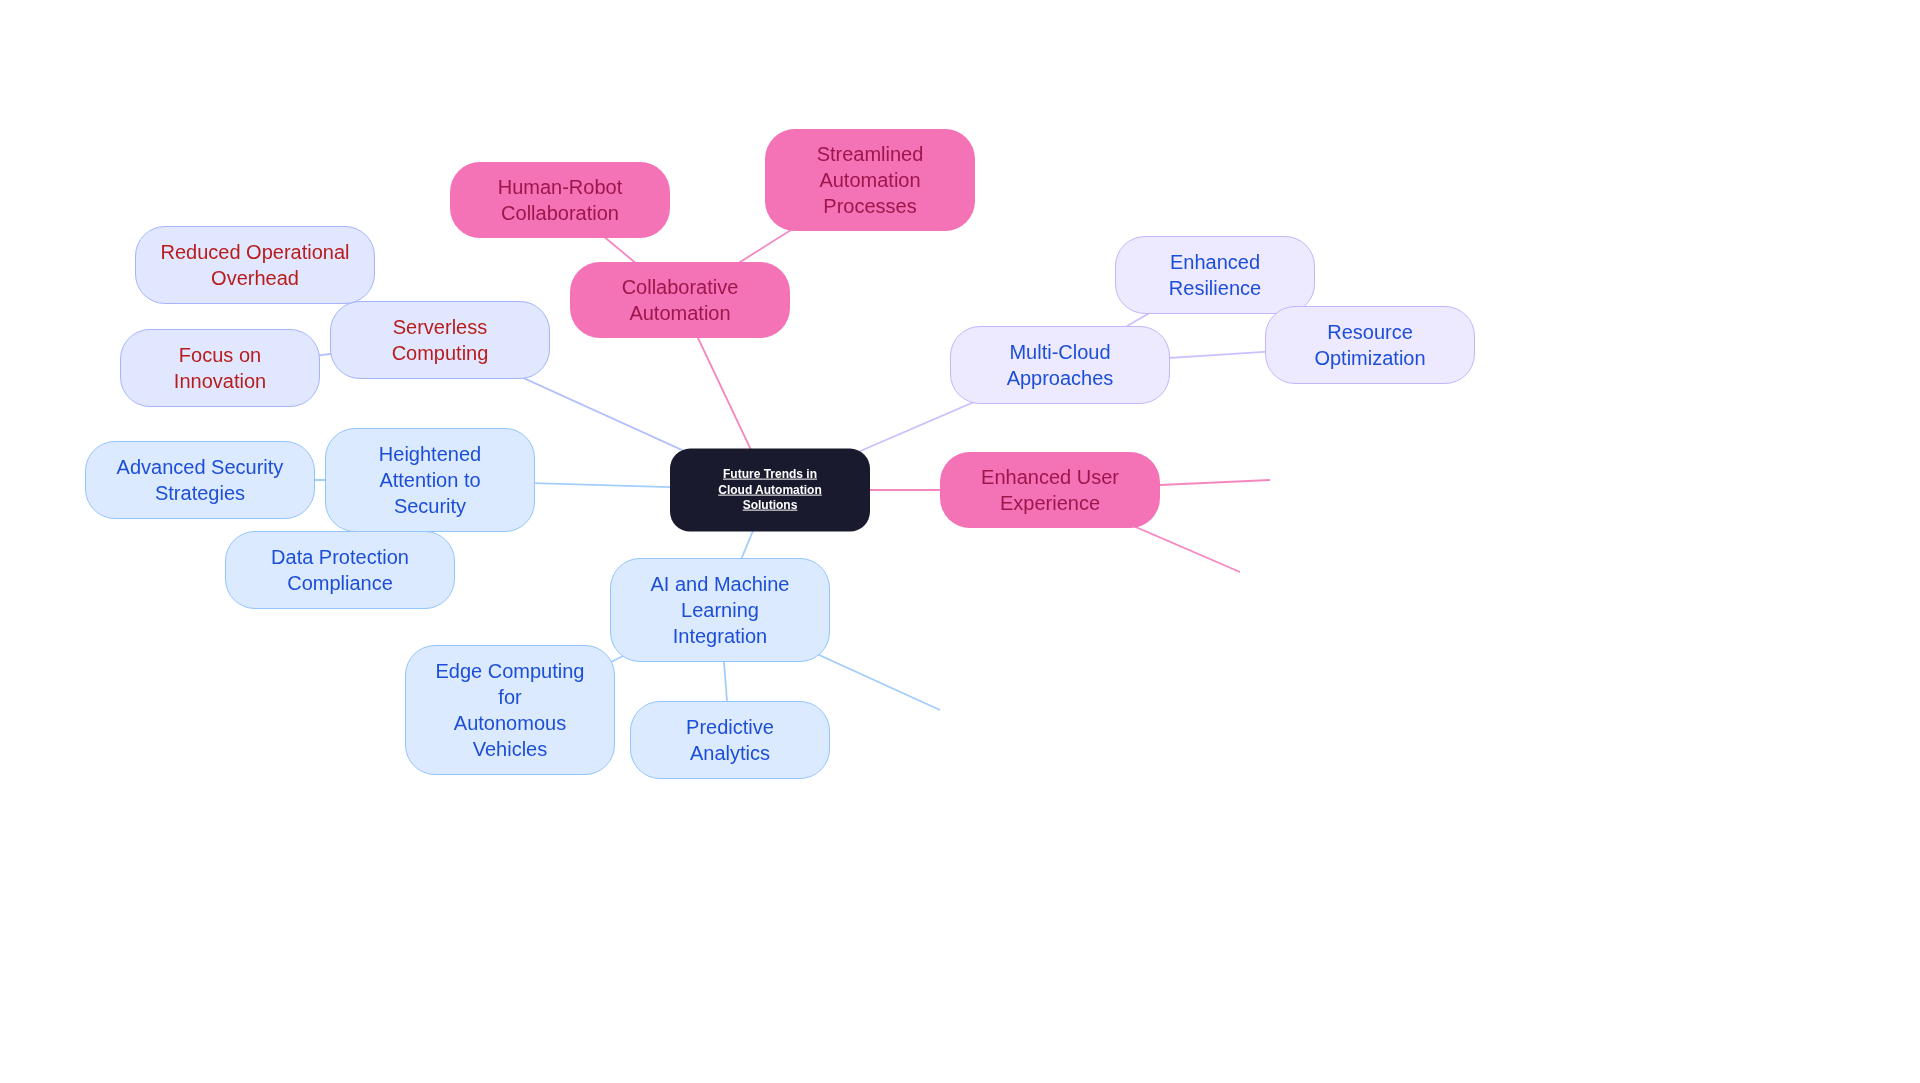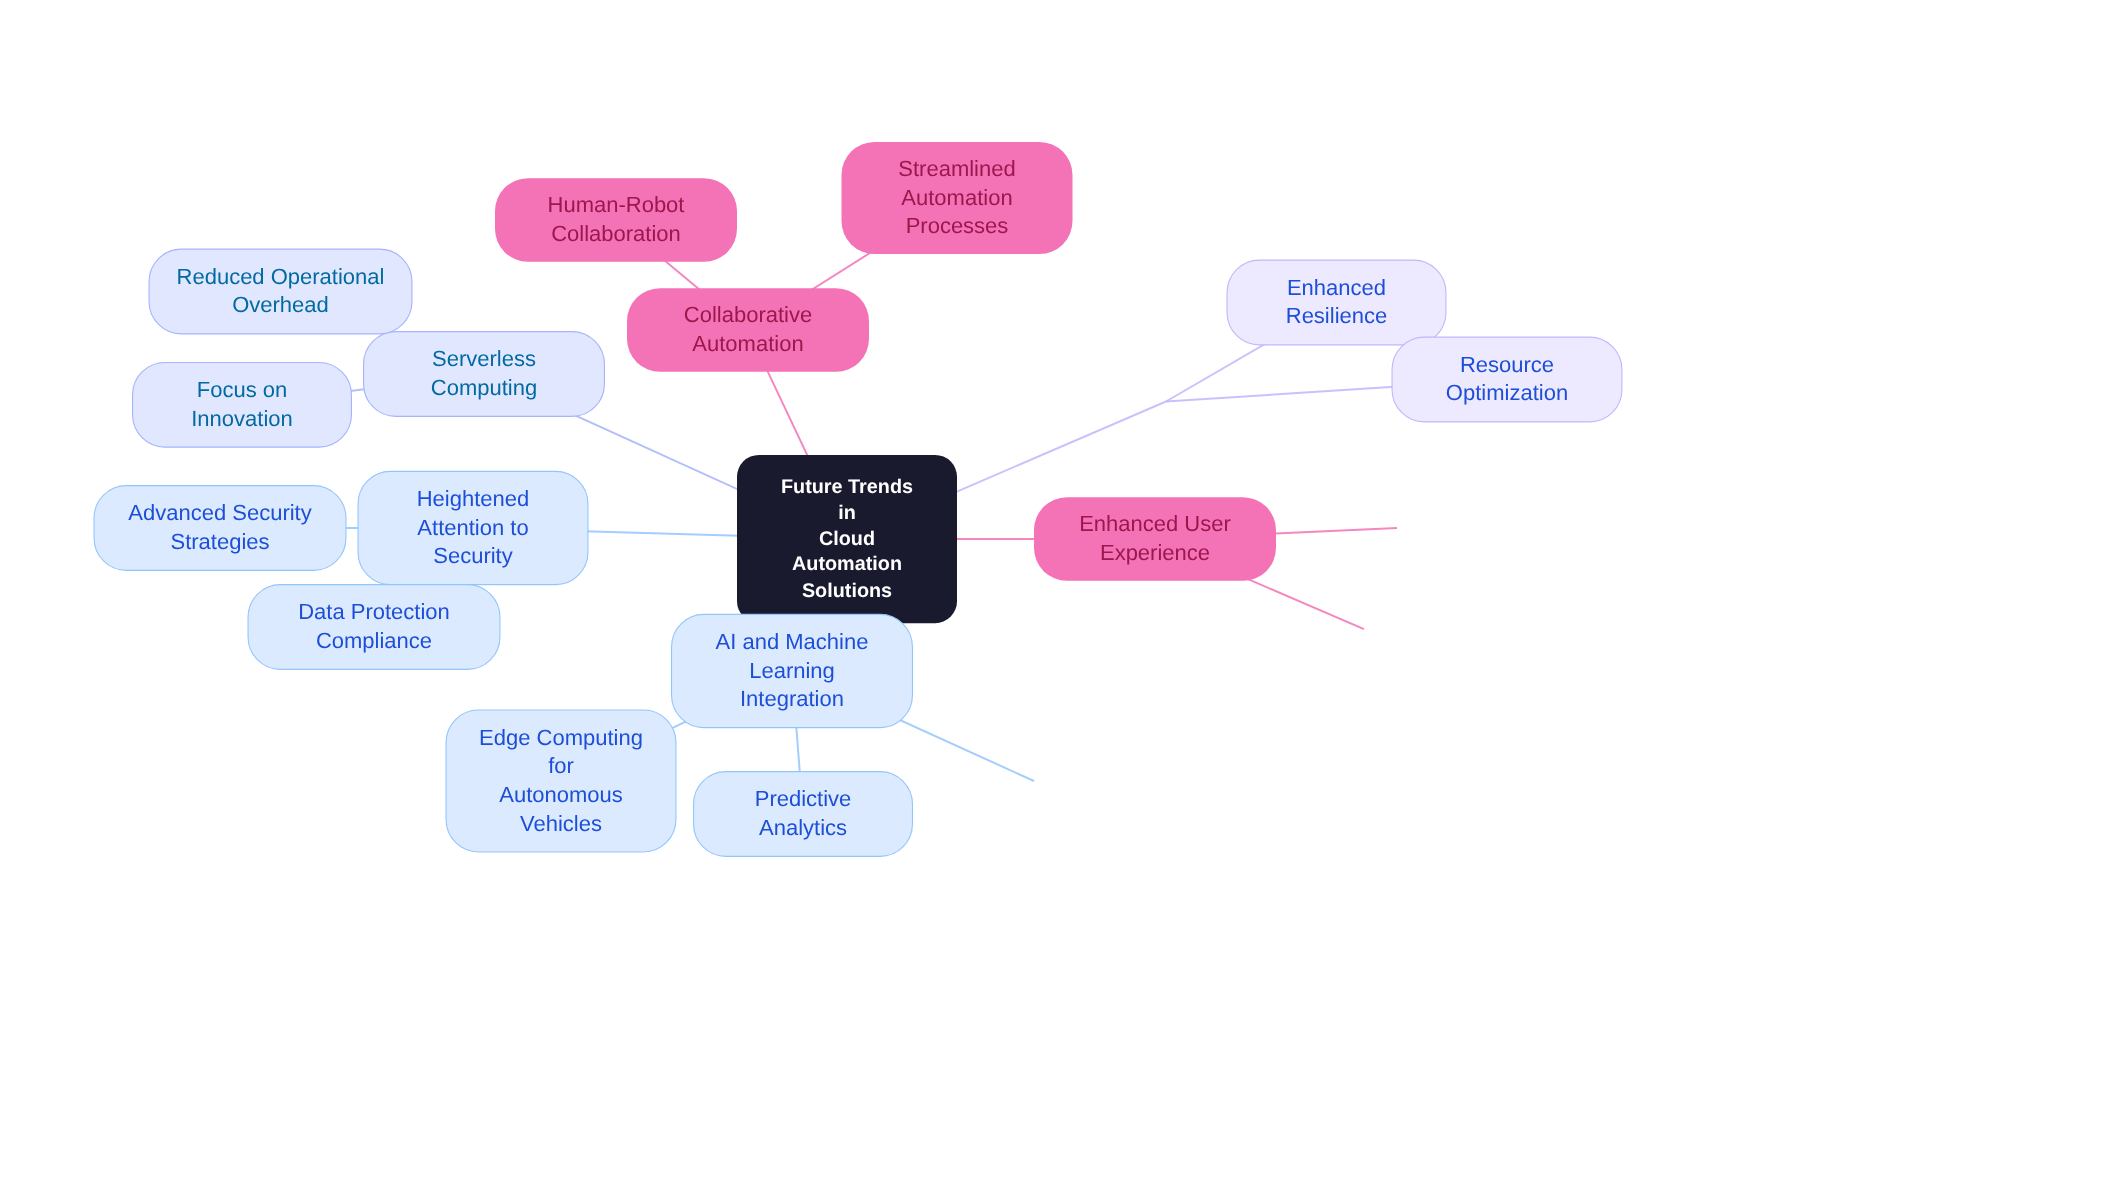--- a/index.html
+++ b/index.html
@@ -33,43 +33,44 @@
       font-size: 20px;
       font-weight: 500;
       line-height: 1.3;
       padding: 12px 20px;
       transform: translate(-50%, -50%);
     }
     .node-center {
       background: #1a1a2e;
       color: #ffffff;
       font-weight: 600;
-      font-size: 18px;
+      font-size: 12px;
       border-radius: 20px;
       width: 200px;
       padding: 18px 32px;
+      text-decoration: underline;
     }
     .node-pink-dark {
       background: #f472b6;
       color: #9d174d;
       border: none;
     }
     .node-purple-light {
       background: #ede9fe;
       color: #1d4ed8;
       border: 1.5px solid #c4b5fd;
     }
     .node-blue-light {
       background: #dbeafe;
       color: #1d4ed8;
       border: 1.5px solid #93c5fd;
     }
     .node-lavender {
       background: #e0e7ff;
-      color: #0369a1;
+      color: #b91c1c;
       border: 1.5px solid #a5b4fc;
     }
   </style>
 </head>
 <body>
 
 <div id="mindmap-container">
   <svg id="connections">
       <line x1="770" y1="490" x2="680" y2="300" stroke="#f472b6" stroke-width="1.8" opacity="0.85"></line>
       <line x1="680" y1="300" x2="560" y2="200" stroke="#f472b6" stroke-width="1.8" opacity="0.85"></line>
@@ -93,20 +94,21 @@
     </svg>
 <div class="node node-center" style="left: 770px; top: 490px; width: 200px; min-height: 80px; white-space: pre-line;">Future Trends in
 Cloud Automation Solutions</div>
     <div class="node node-pink-dark" style="left: 680px; top: 300px; width: 220px; min-height: 56px; white-space: pre-line;">Collaborative Automation</div>
     <div class="node node-pink-dark" style="left: 560px; top: 200px; width: 220px; min-height: 56px; white-space: pre-line;">Human-Robot Collaboration</div>
     <div class="node node-pink-dark" style="left: 870px; top: 180px; width: 210px; min-height: 70px; white-space: pre-line;">Streamlined Automation
 Processes</div>
     <div class="node node-lavender" style="left: 440px; top: 340px; width: 220px; min-height: 56px; white-space: pre-line;">Serverless Computing</div>
     <div class="node node-lavender" style="left: 255px; top: 265px; width: 240px; min-height: 56px; white-space: pre-line;">Reduced Operational Overhead</div>
     <div class="node node-lavender" style="left: 220px; top: 368px; width: 200px; min-height: 56px; white-space: pre-line;">Focus on Innovation</div>
+    <div class="node node-purple-light" style="left: 1060px; top: 365px; width: 220px; min-height: 56px; white-space: pre-line;">Multi-Cloud Approaches</div>
     <div class="node node-purple-light" style="left: 1215px; top: 275px; width: 200px; min-height: 56px; white-space: pre-line;">Enhanced Resilience</div>
     <div class="node node-purple-light" style="left: 1370px; top: 345px; width: 210px; min-height: 56px; white-space: pre-line;">Resource Optimization</div>
     <div class="node node-blue-light" style="left: 430px; top: 480px; width: 210px; min-height: 70px; white-space: pre-line;">Heightened Attention to
 Security</div>
     <div class="node node-blue-light" style="left: 200px; top: 480px; width: 230px; min-height: 56px; white-space: pre-line;">Advanced Security Strategies</div>
     <div class="node node-blue-light" style="left: 340px; top: 570px; width: 230px; min-height: 56px; white-space: pre-line;">Data Protection Compliance</div>
     <div class="node node-pink-dark" style="left: 1050px; top: 490px; width: 220px; min-height: 56px; white-space: pre-line;">Enhanced User Experience</div>
     <div class="node node-blue-light" style="left: 720px; top: 610px; width: 220px; min-height: 70px; white-space: pre-line;">AI and Machine Learning
 Integration</div>
     <div class="node node-blue-light" style="left: 510px; top: 710px; width: 210px; min-height: 70px; white-space: pre-line;">Edge Computing for

